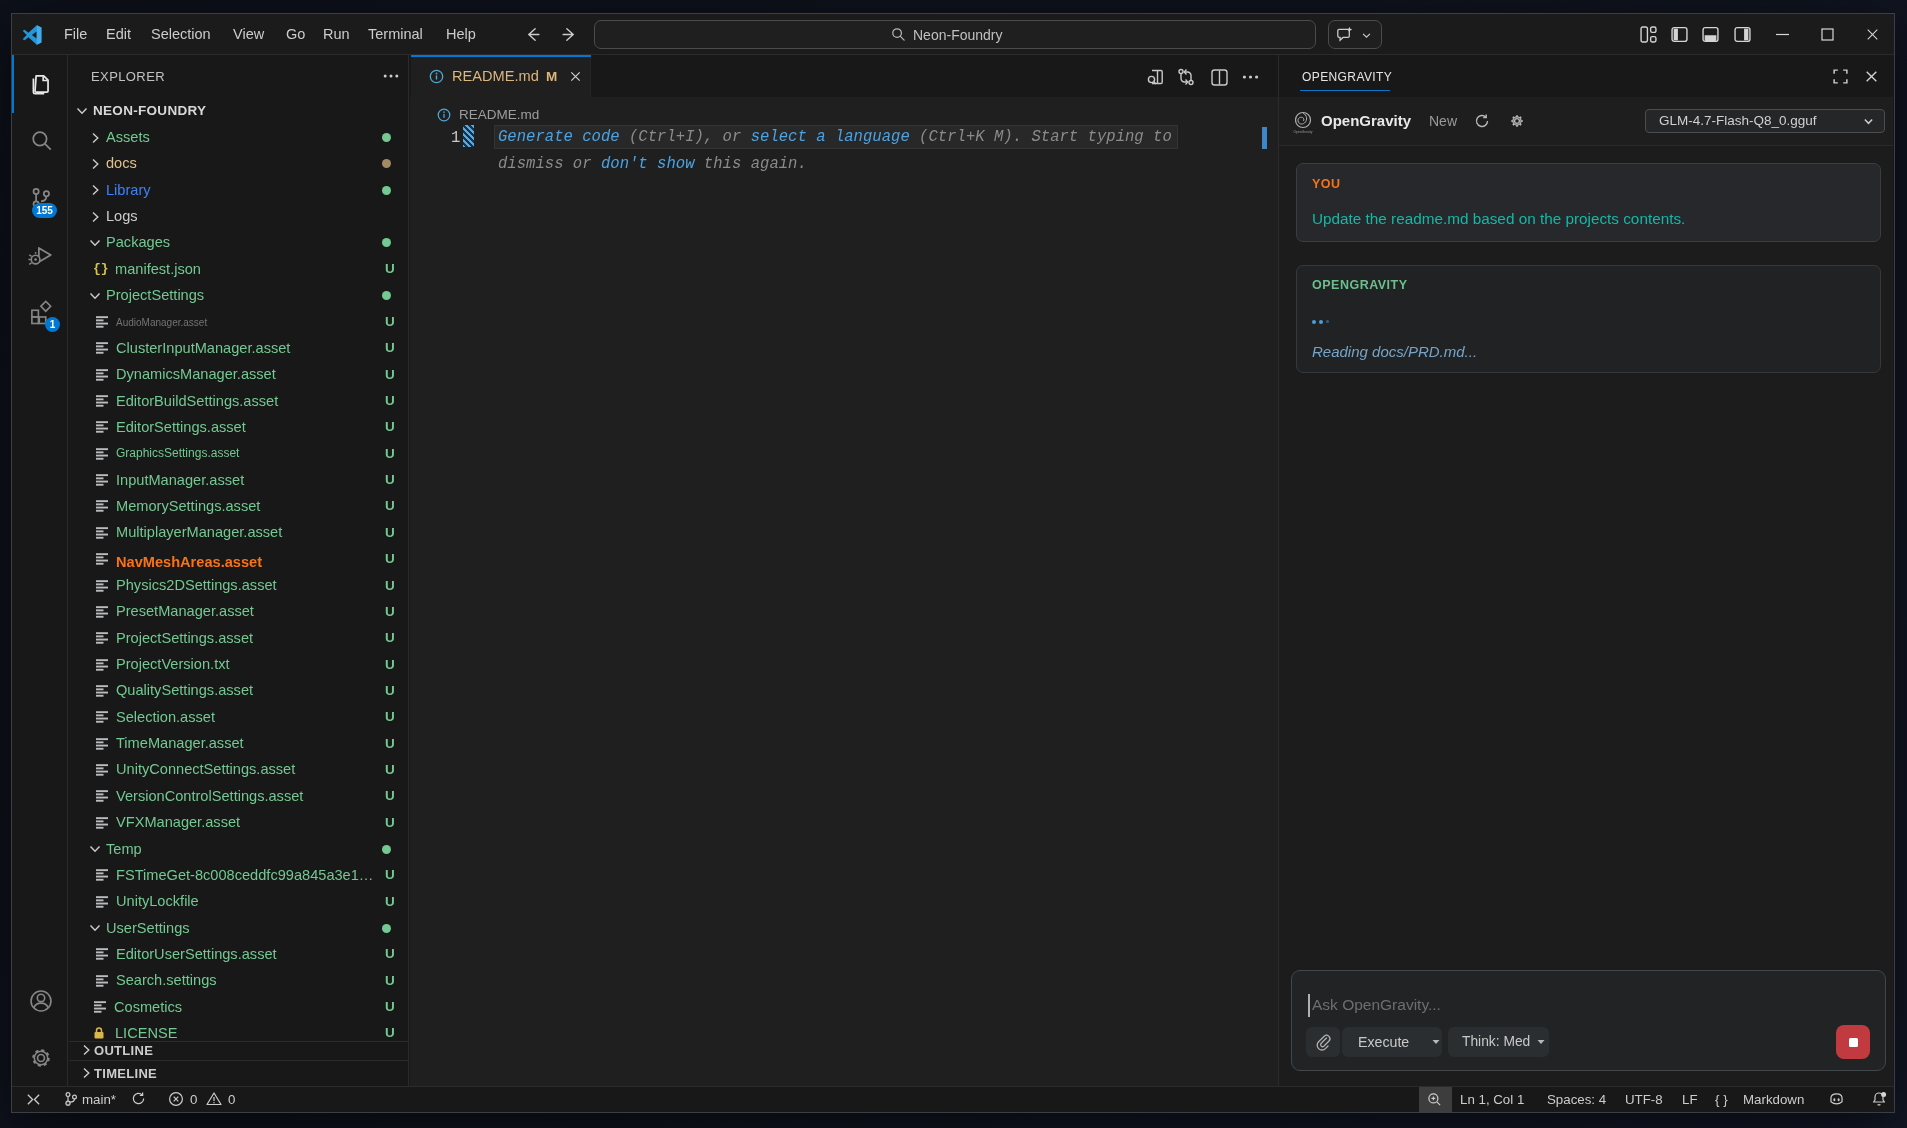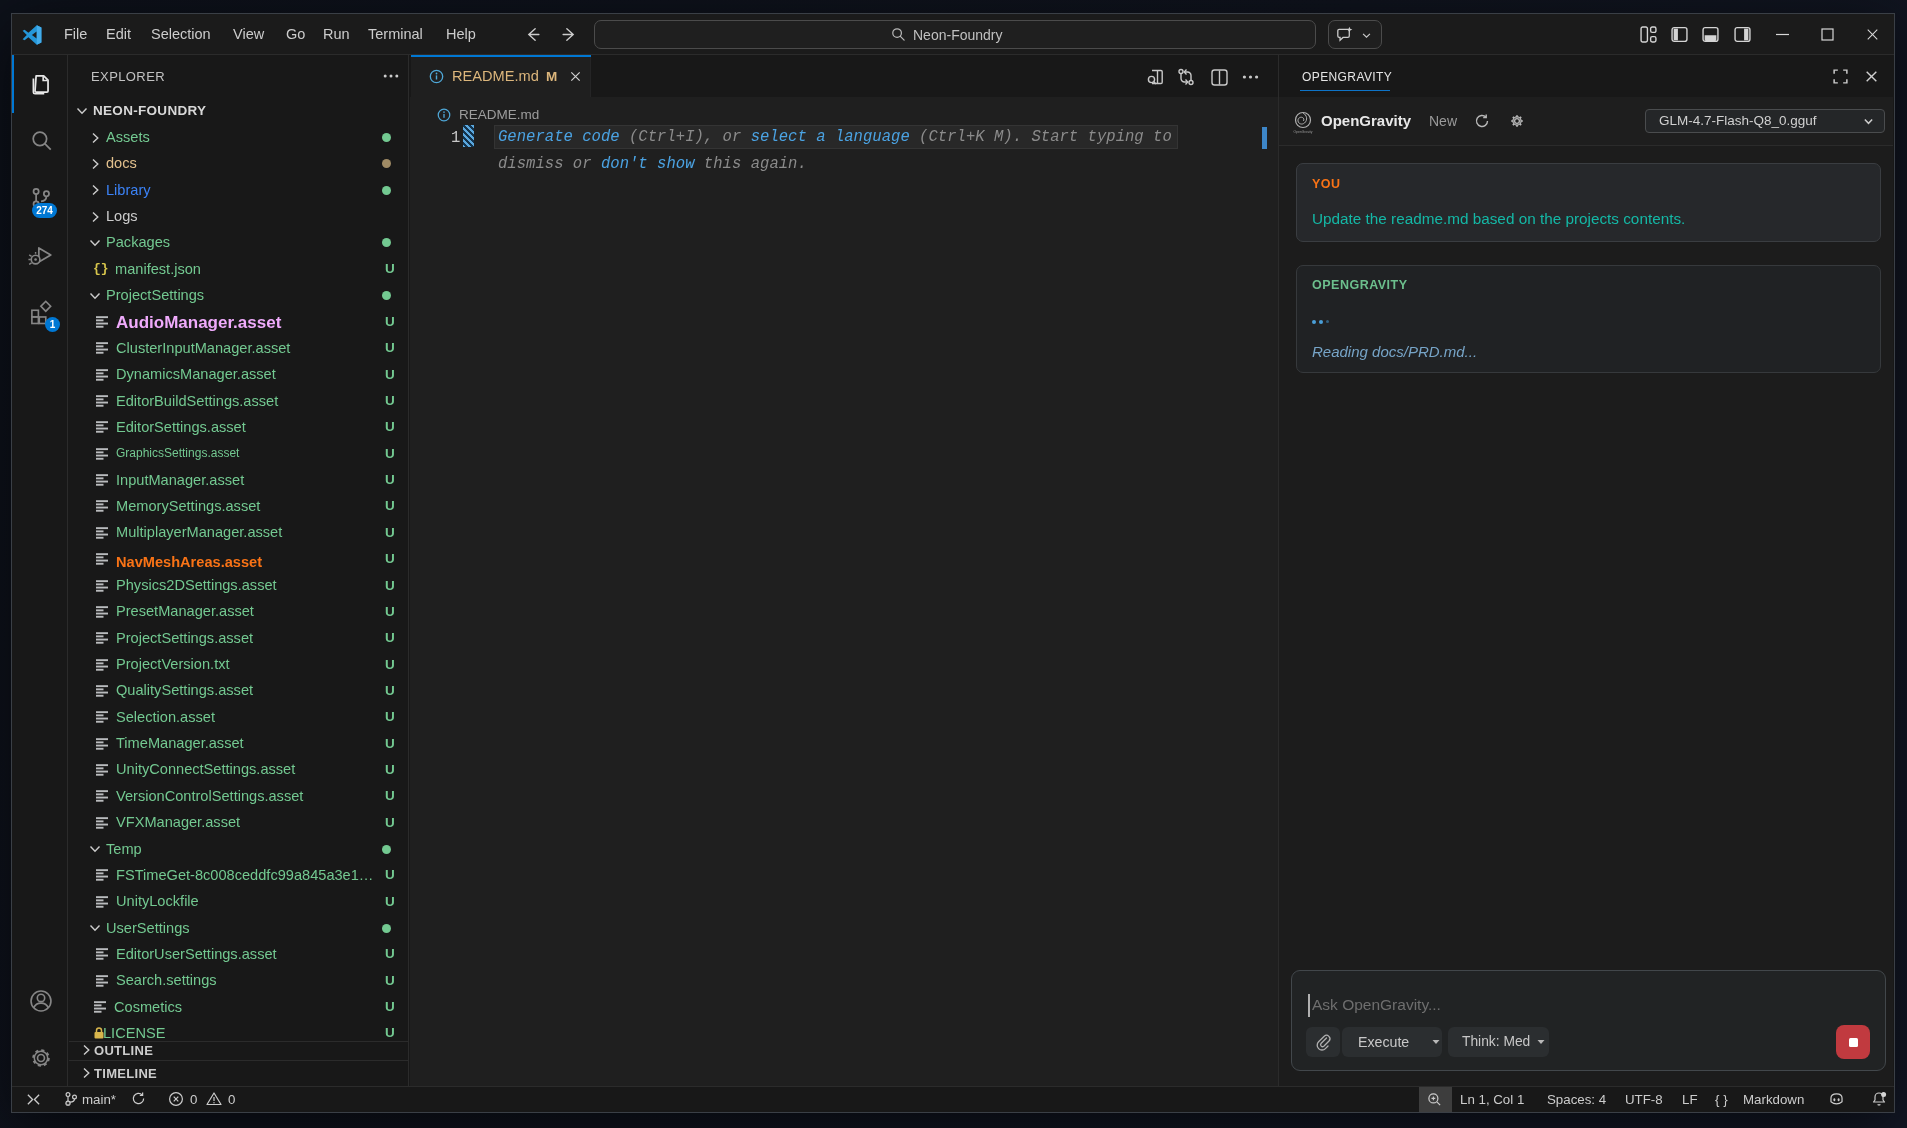--- a/index.html
+++ b/index.html
@@ -84,21 +84,21 @@
       <circle cx="11" cy="10" r="6.2" stroke="#868686" stroke-width="1.6" fill="none"></circle>
 <path d="M15.5 14.5 L21 20" stroke="#868686" stroke-width="1.6"></path>
     </svg>
     <svg style="left:16px;top:171px" width="26" height="26" viewBox="0 0 24 24">
       <circle cx="7.5" cy="6" r="2.4" stroke="#868686" stroke-width="1.6" fill="none"></circle>
 <circle cx="17" cy="8" r="2.4" stroke="#868686" stroke-width="1.6" fill="none"></circle>
 <circle cx="7.5" cy="17.5" r="2.4" stroke="#868686" stroke-width="1.6" fill="none"></circle>
 <path d="M7.5 8.4 V15" stroke="#868686" stroke-width="1.6"></path>
 <path d="M17 10.4 c0 3 -2.5 4.5 -5 4.8" stroke="#868686" stroke-width="1.6" fill="none"></path>
     </svg>
-    <div class="ab" style="left:20px;top:189px;width:25px;height:15px;background:#0078d4;border-radius:8px;color:#fff;font-size:10px;line-height:15px;text-align:center;font-weight:bold;">274</div>
+    <div class="ab" style="left:20px;top:189px;width:25px;height:15px;background:#0078d4;border-radius:8px;color:#fff;font-size:10px;line-height:15px;text-align:center;font-weight:bold;">155</div>
     <svg style="left:16px;top:228px" width="26" height="26" viewBox="0 0 24 24">
       <path d="M10 5.5 L21 12 L10 18.5 Z" stroke="#868686" stroke-width="1.6" fill="none" stroke-linejoin="round"></path>
 <circle cx="7" cy="16.2" r="4" stroke="#868686" stroke-width="1.5" fill="#181818"></circle>
 <circle cx="7" cy="16.2" r="1.2" fill="#868686"></circle>
 <path d="M7 10.8 v-1.6 M3.3 13.2 l-2.2 -1.4 M3.3 19.2 l-2.2 1.4 M2.6 16.2 h-2.2" stroke="#868686" stroke-width="1.3"></path>
     </svg>
     <svg style="left:16px;top:285px" width="26" height="26" viewBox="0 0 24 24">
       <rect x="3.6" y="10.4" width="6" height="6" stroke="#868686" stroke-width="1.5" fill="none"></rect>
 <rect x="3.6" y="17.2" width="6" height="6" stroke="#868686" stroke-width="1.5" fill="none" transform="translate(0,-0.6)"></rect>
 <rect x="10.4" y="16.6" width="6" height="6" stroke="#868686" stroke-width="1.5" fill="none"></rect>
@@ -159,21 +159,21 @@
           <path d="M3.5 5.5 L8 10.3 L12.5 5.5" stroke="#cccccc" stroke-width="1.4" fill="none"></path>
         </svg>
         <div class="txt" style="left:94px;top:272.1px;font-size:14.6px;color:#73c991;font-weight:normal;font-style:normal;letter-spacing:0px;line-height:19px;font-family:'Liberation Sans',sans-serif">ProjectSettings</div>
         <div class="ab" style="left:370px;top:277.1px;width:9px;height:9px;border-radius:50%;background:#73c991;"></div>
         <svg style="left:83px;top:301.0px" width="14" height="14" viewBox="0 0 14 14">
           <rect x="1" y="1.2" width="12" height="1.9" fill="#b9bbbd"></rect>
           <rect x="1" y="4.4" width="7.5" height="1.9" fill="#b9bbbd"></rect>
           <rect x="1" y="7.6" width="12" height="1.9" fill="#b9bbbd"></rect>
           <rect x="1" y="10.8" width="7.5" height="1.9" fill="#b9bbbd"></rect>
         </svg>
-        <div class="txt" style="left:104px;top:298.5px;font-size:17px;color:#f0abfc;font-weight:bold;font-style:normal;letter-spacing:0px;line-height:19px;font-family:'Liberation Sans',sans-serif">AudioManager.asset</div>
+        <div class="txt" style="left:104px;top:298.5px;font-size:10px;color:#737373;font-weight:normal;font-style:normal;letter-spacing:0px;line-height:19px;font-family:'Liberation Sans',sans-serif">AudioManager.asset</div>
         <div class="txt" style="left:373px;top:299.0px;font-size:13.5px;color:#73c991;font-weight:bold;font-style:normal;letter-spacing:0px;line-height:18px;font-family:'Liberation Sans',sans-serif">U</div>
         <svg style="left:83px;top:327.3px" width="14" height="14" viewBox="0 0 14 14">
           <rect x="1" y="1.2" width="12" height="1.9" fill="#b9bbbd"></rect>
           <rect x="1" y="4.4" width="7.5" height="1.9" fill="#b9bbbd"></rect>
           <rect x="1" y="7.6" width="12" height="1.9" fill="#b9bbbd"></rect>
           <rect x="1" y="10.8" width="7.5" height="1.9" fill="#b9bbbd"></rect>
         </svg>
         <div class="txt" style="left:104px;top:324.8px;font-size:14.6px;color:#73c991;font-weight:normal;font-style:normal;letter-spacing:0px;line-height:19px;font-family:'Liberation Sans',sans-serif">ClusterInputManager.asset</div>
         <div class="txt" style="left:373px;top:325.3px;font-size:13.5px;color:#73c991;font-weight:bold;font-style:normal;letter-spacing:0px;line-height:18px;font-family:'Liberation Sans',sans-serif">U</div>
         <svg style="left:83px;top:353.7px" width="14" height="14" viewBox="0 0 14 14">
@@ -367,21 +367,21 @@
           <rect x="1" y="4.4" width="7.5" height="1.9" fill="#b9bbbd"></rect>
           <rect x="1" y="7.6" width="12" height="1.9" fill="#b9bbbd"></rect>
           <rect x="1" y="10.8" width="7.5" height="1.9" fill="#b9bbbd"></rect>
         </svg>
         <div class="txt" style="left:102px;top:983.6px;font-size:14.6px;color:#73c991;font-weight:normal;font-style:normal;letter-spacing:0px;line-height:19px;font-family:'Liberation Sans',sans-serif">Cosmetics</div>
         <div class="txt" style="left:373px;top:984.1px;font-size:13.5px;color:#73c991;font-weight:bold;font-style:normal;letter-spacing:0px;line-height:18px;font-family:'Liberation Sans',sans-serif">U</div>
         <svg style="left:80px;top:1012.4px" width="14" height="14" viewBox="0 0 14 14">
           <rect x="2.5" y="6" width="9" height="6.5" rx="1" fill="#d8b64c"></rect>
           <path d="M4.5 6 V4.5 a2.5 2.5 0 0 1 5 0 V6" stroke="#d8b64c" stroke-width="1.5" fill="none"></path>
         </svg>
-        <div class="txt" style="left:91px;top:1009.9px;font-size:14.6px;color:#73c991;font-weight:normal;font-style:normal;letter-spacing:0px;line-height:19px;font-family:'Liberation Sans',sans-serif">LICENSE</div>
+        <div class="txt" style="left:103px;top:1009.9px;font-size:14.6px;color:#73c991;font-weight:normal;font-style:normal;letter-spacing:0px;line-height:19px;font-family:'Liberation Sans',sans-serif">LICENSE</div>
         <div class="txt" style="left:373px;top:1010.4px;font-size:13.5px;color:#73c991;font-weight:bold;font-style:normal;letter-spacing:0px;line-height:18px;font-family:'Liberation Sans',sans-serif">U</div>
       </div>
     </div>
     <div class="ab" style="left:57px;top:1027px;width:340px;height:1px;background:#2b2b2b;"></div>
     <svg style="left:66px;top:1028.0px" width="16" height="16" viewBox="0 0 16 16">
       <path d="M6 3.5 L10.8 8 L6 12.5" stroke="#cccccc" stroke-width="1.4" fill="none"></path>
     </svg>
     <div class="txt" style="left:82px;top:1027.5px;font-size:13px;color:#cccccc;font-weight:bold;font-style:normal;letter-spacing:0.3px;line-height:17px;font-family:'Liberation Sans',sans-serif">OUTLINE</div>
     <div class="ab" style="left:57px;top:1046px;width:340px;height:1px;background:#2b2b2b;"></div>
     <svg style="left:66px;top:1051.0px" width="16" height="16" viewBox="0 0 16 16">

